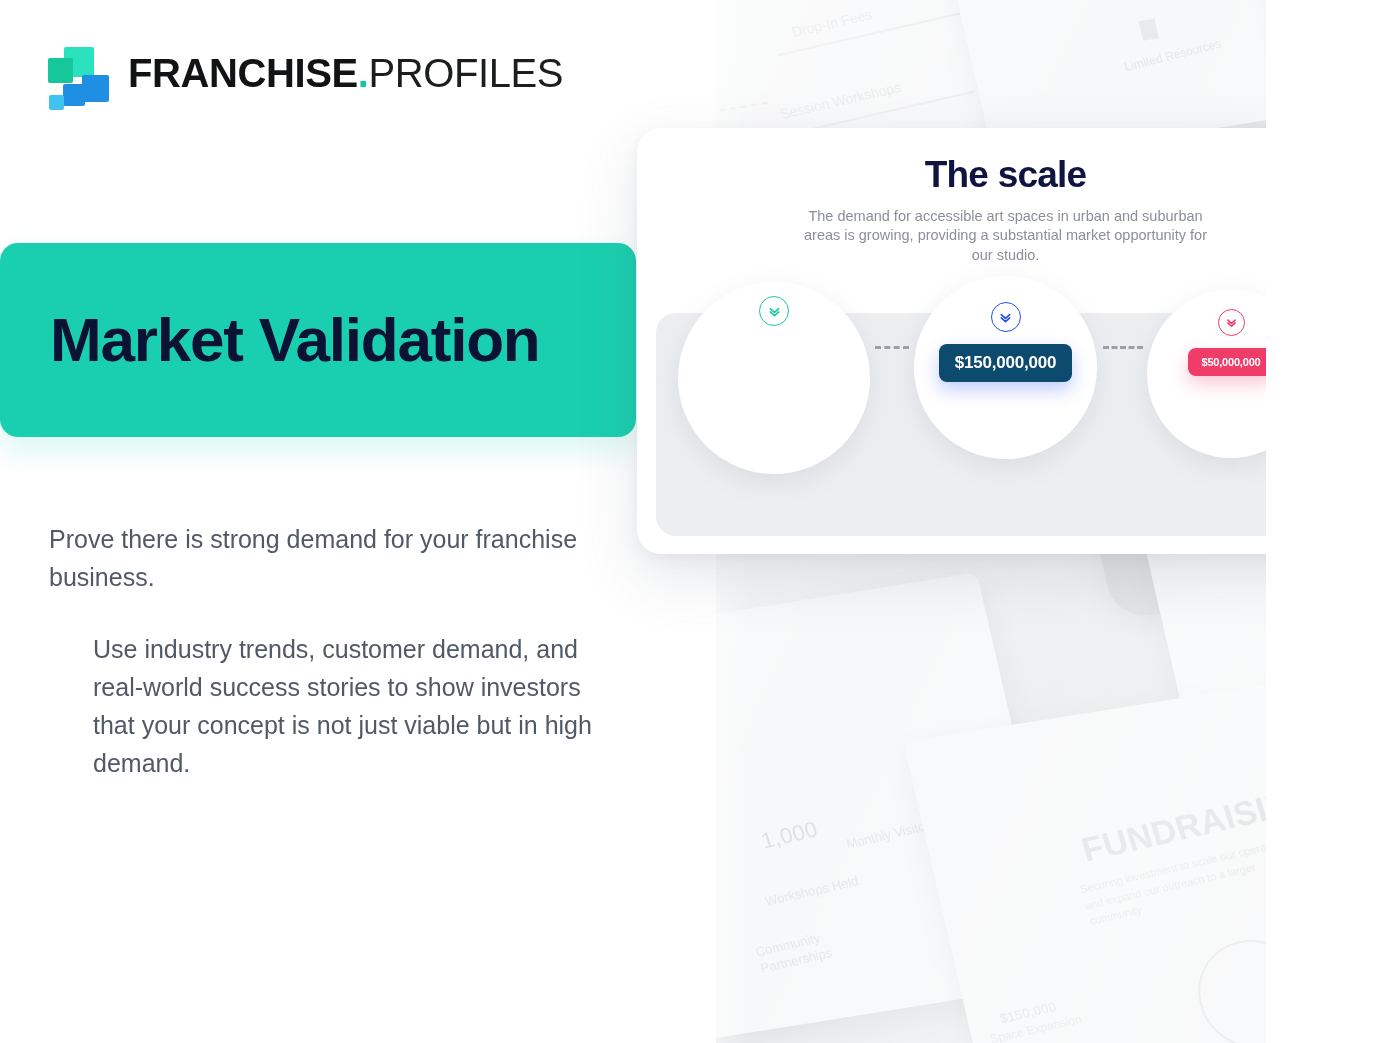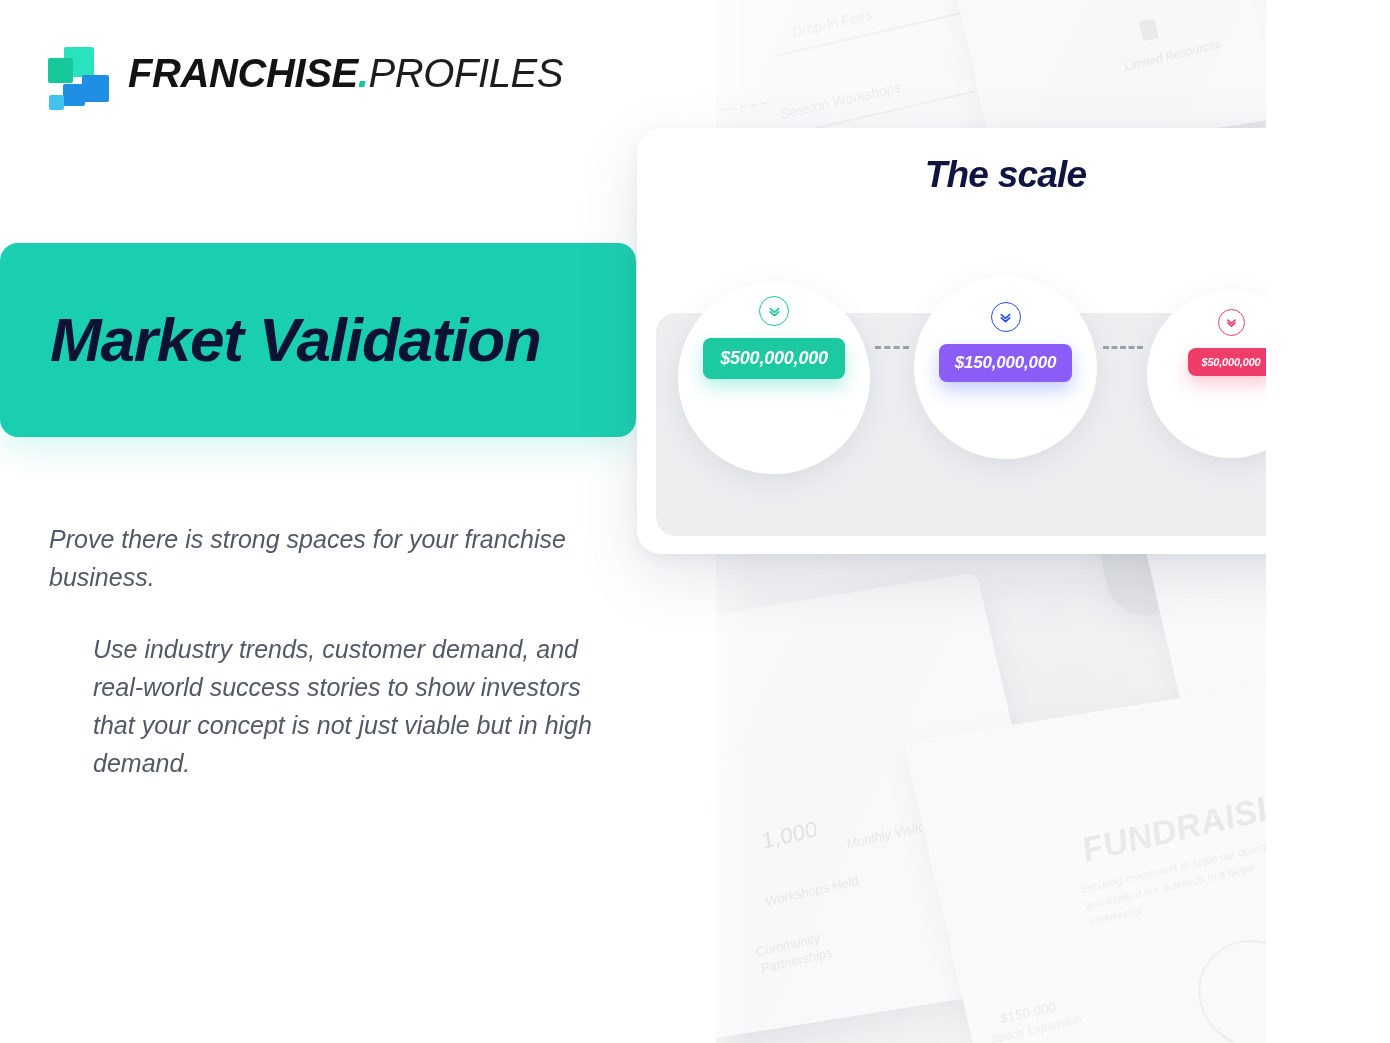--- a/index.html
+++ b/index.html
@@ -5,21 +5,21 @@
   * { margin:0; padding:0; box-sizing:border-box; }
   html,body{ width:1390px; height:1043px; }
   body{
     font-family:"Liberation Sans", sans-serif;
     background:#ffffff;
     overflow:hidden;
     position:relative;
   }
 
   
-  .stage{ position:absolute; inset:0; width:1266px; height:1043px; overflow:hidden;font-style:italic; }
+  .stage{ position:absolute; inset:0; width:1266px; height:1043px; overflow:hidden; }
 
   
   .bg-panel{
     position:absolute; left:716px; top:0; width:674px; height:1043px;
     background:
       linear-gradient(160deg,#f2f3f4 0%,#ebecee 22%,#f4f5f6 45%,#e8eaec 68%,#f1f2f3 100%);
     overflow:hidden;
   }
   .bg-panel::after{
     content:""; position:absolute; inset:0;
@@ -244,56 +244,56 @@
         <i class="lm5"></i>
     </span>
     <span class="logo-word"><b>FRANCHISE</b><span class="dot">.</span><span class="thin">PROFILES</span></span>
   </div>
 
   <div class="banner">
     <h1>Market Validation</h1>
   </div>
 
   <div class="copy">
-    <p>Prove there is strong spaces for your franchise business.</p>
+    <p>Prove there is strong demand for your franchise business.</p>
     <p>Use industry trends, customer demand, and real-world success stories to show investors that your concept is not just viable but in high demand.</p>
   </div>
 
   <div class="card">
 
     <div class="card-title">The scale</div>
+    <div class="card-sub">The demand for accessible art spaces in urban and suburban areas is growing, providing a substantial market opportunity for our studio.</div>
 
     <div class="tray"></div>
 
     <div class="circles">
       <div class="circle c-tam"></div>
       <div class="circle c-sam"></div>
       <div class="circle c-som"></div>
 
       <div class="connector k1"></div>
       <div class="connector k2"></div>
 
       <div class="node n-tam">
         <div class="ico" style="color:#1CC9A0;">
           <svg width="15" height="15" viewBox="0 0 16 16" fill="none" stroke="currentColor" stroke-width="1.8" stroke-linecap="round" stroke-linejoin="round">
             <polyline points="3.5,5 8,9 12.5,5"></polyline>
             <polyline points="3.5,8.5 8,12.5 12.5,8.5"></polyline>
           </svg>
         </div>
-        <span class="badge" style="background:#1CC9A0;">$500,000,000</span>
       </div>
 
       <div class="node n-sam">
         <div class="ico" style="color:#254EF3;">
           <svg width="15" height="15" viewBox="0 0 16 16" fill="none" stroke="currentColor" stroke-width="1.8" stroke-linecap="round" stroke-linejoin="round">
             <polyline points="3.5,5 8,9 12.5,5"></polyline>
             <polyline points="3.5,8.5 8,12.5 12.5,8.5"></polyline>
           </svg>
         </div>
-        <span class="badge" style="background:#8b5cf6;text-align:center;">$150,000,000</span>
+        <span class="badge" style="background:#0c4a6e;text-align:center;">$150,000,000</span>
       </div>
 
       <div class="node n-som">
         <div class="ico" style="color:#F03C69; width:27px; height:27px;">
           <svg width="13" height="13" viewBox="0 0 16 16" fill="none" stroke="currentColor" stroke-width="1.9" stroke-linecap="round" stroke-linejoin="round">
             <polyline points="3.5,5 8,9 12.5,5"></polyline>
             <polyline points="3.5,8.5 8,12.5 12.5,8.5"></polyline>
           </svg>
         </div>
         <span class="badge" style="background:#F03C69;">$50,000,000</span>

